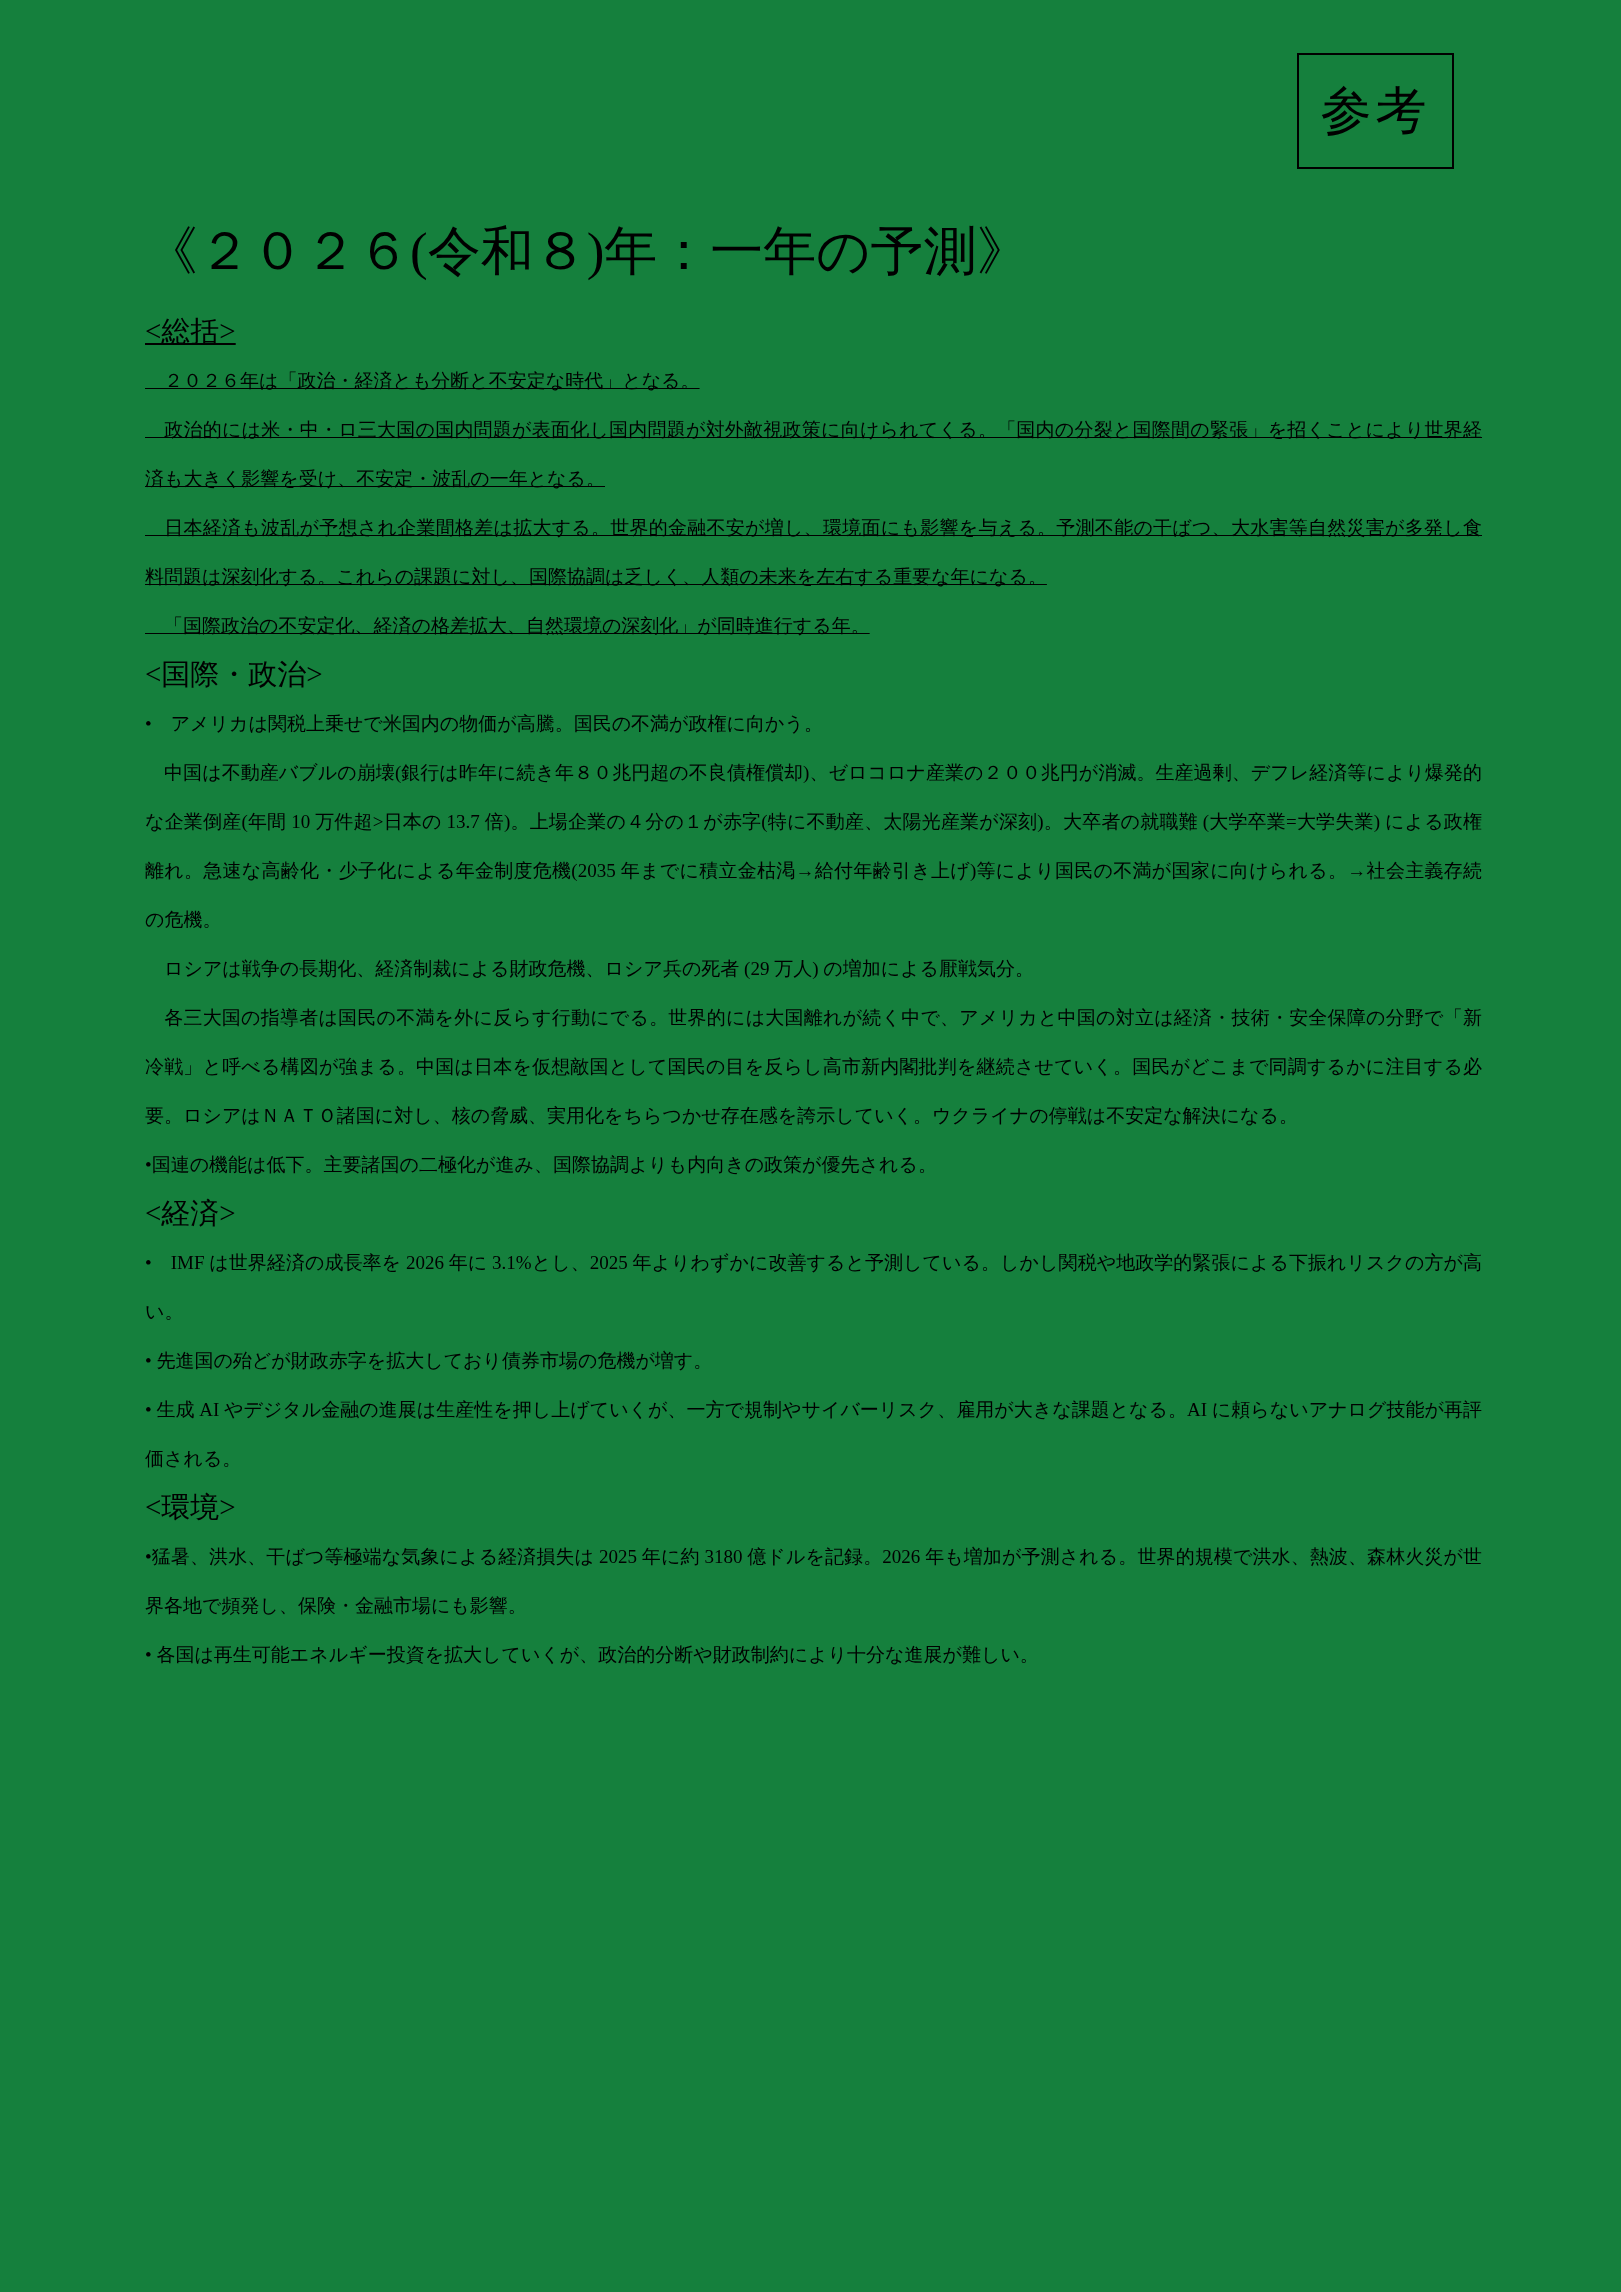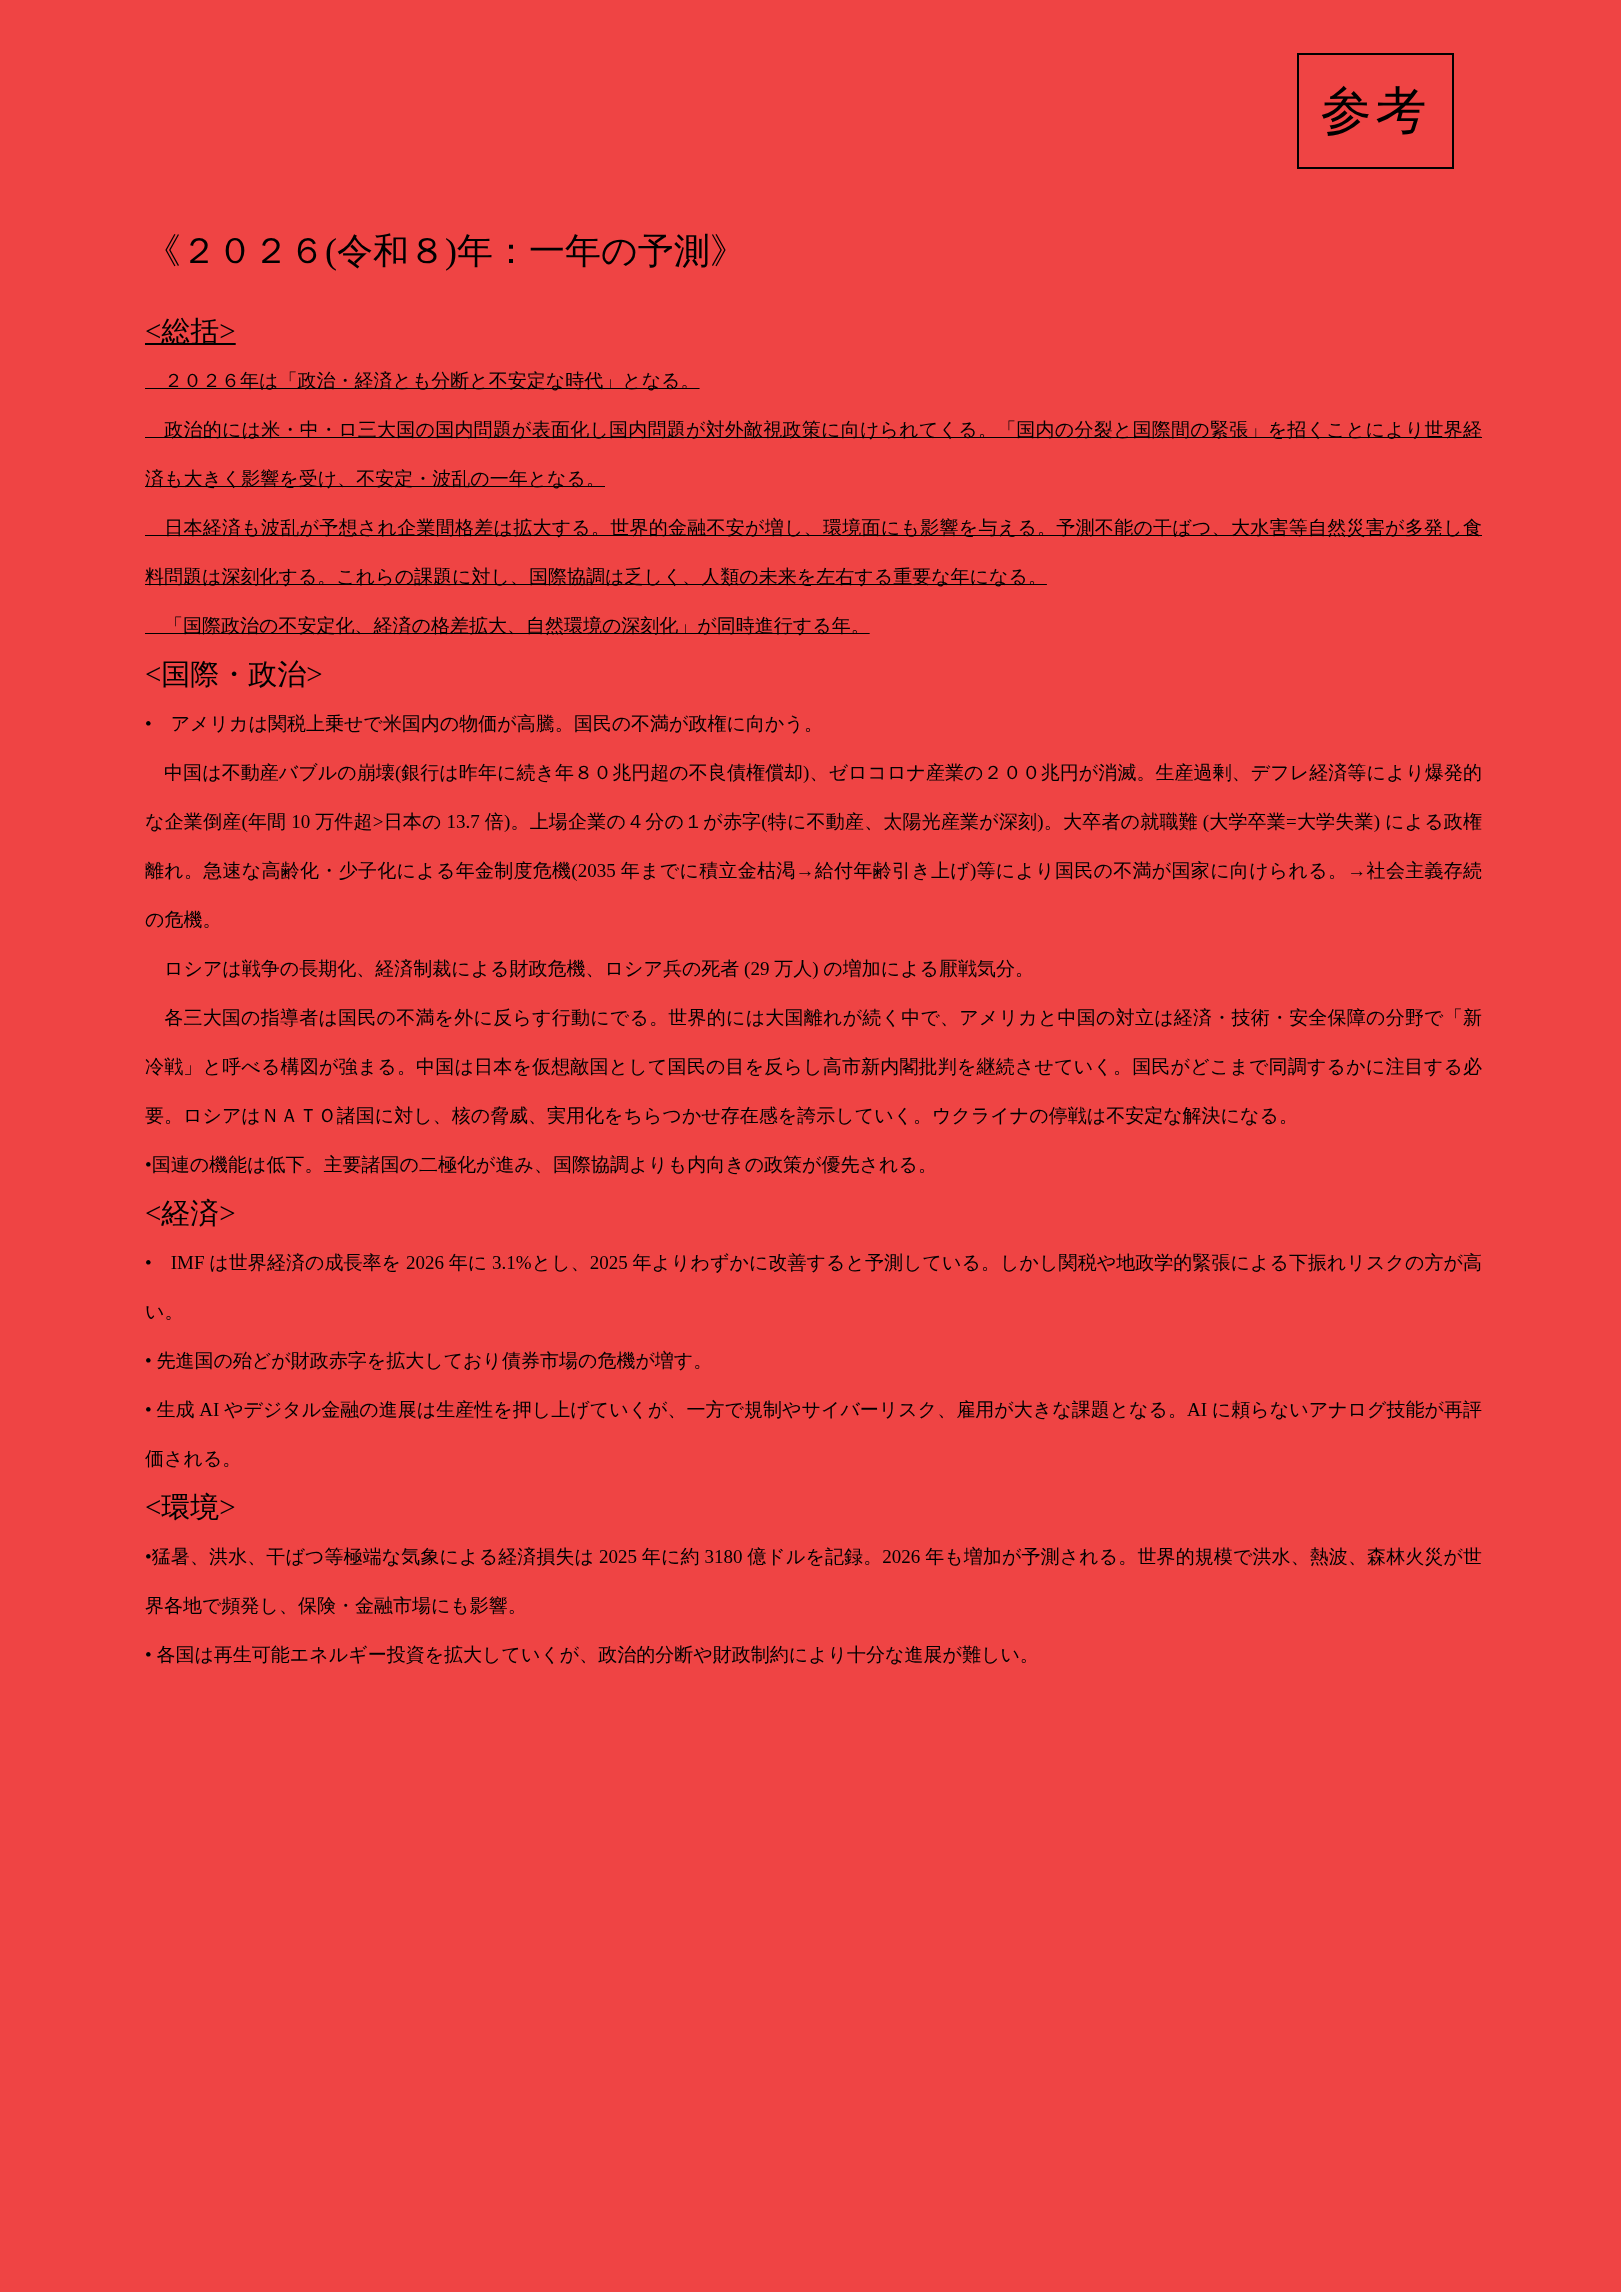--- a/index.html
+++ b/index.html
@@ -1,20 +1,20 @@
 <!DOCTYPE html>
 <html lang="ja"><head>
 <meta charset="utf-8">
 <style>
   html, body { margin: 0; padding: 0; background: #ffffff; }
   .page {
     position: relative;
     width: 1621px;
     height: 2293px;
-    background: #ef4444;
+    background: #15803d;
     color: #000000;
     font-family: "Liberation Serif", "DejaVu Serif", serif;
     overflow: hidden;
   }
   .ref-box {
     position: absolute;
     left: 1297px;
     top: 53px;
     width: 157px;
     height: 116px;
@@ -29,21 +29,21 @@
     letter-spacing: 3.9px;
     line-height: 1;
   }
   .content {
     position: absolute;
     left: 145px;
     top: 223px;
     width: 1337px;
   }
   .title {
-    font-size: 36px;
+    font-size: 53px;
     font-weight: normal;
     line-height: 57px;
     margin: 0 0 27.4px 0;
     white-space: nowrap;
   }
   .sec { }
   .sec.first { margin-top: 0; text-decoration: underline; }
   .heading {
     font-size: 29px;
     line-height: 49px;

